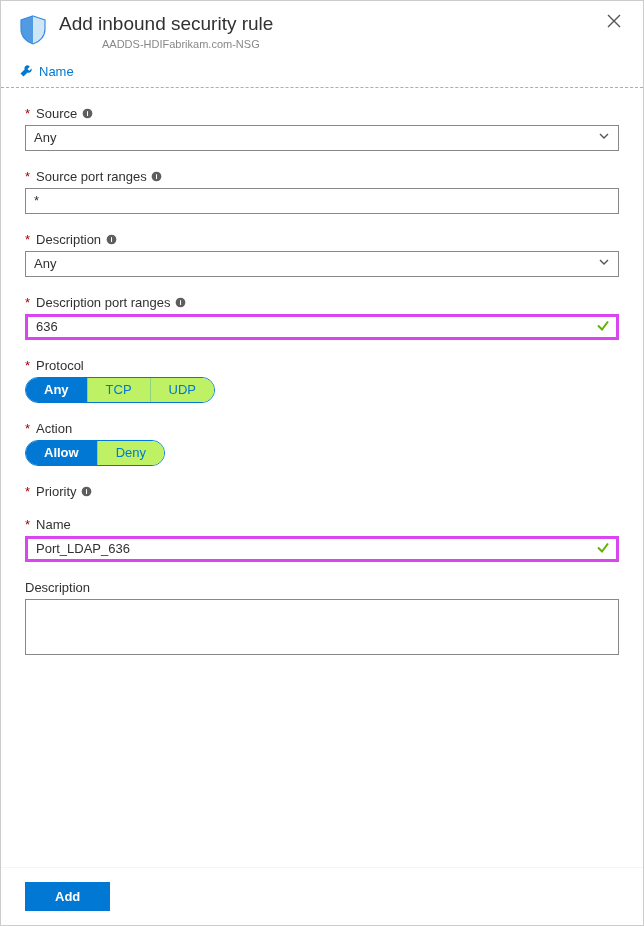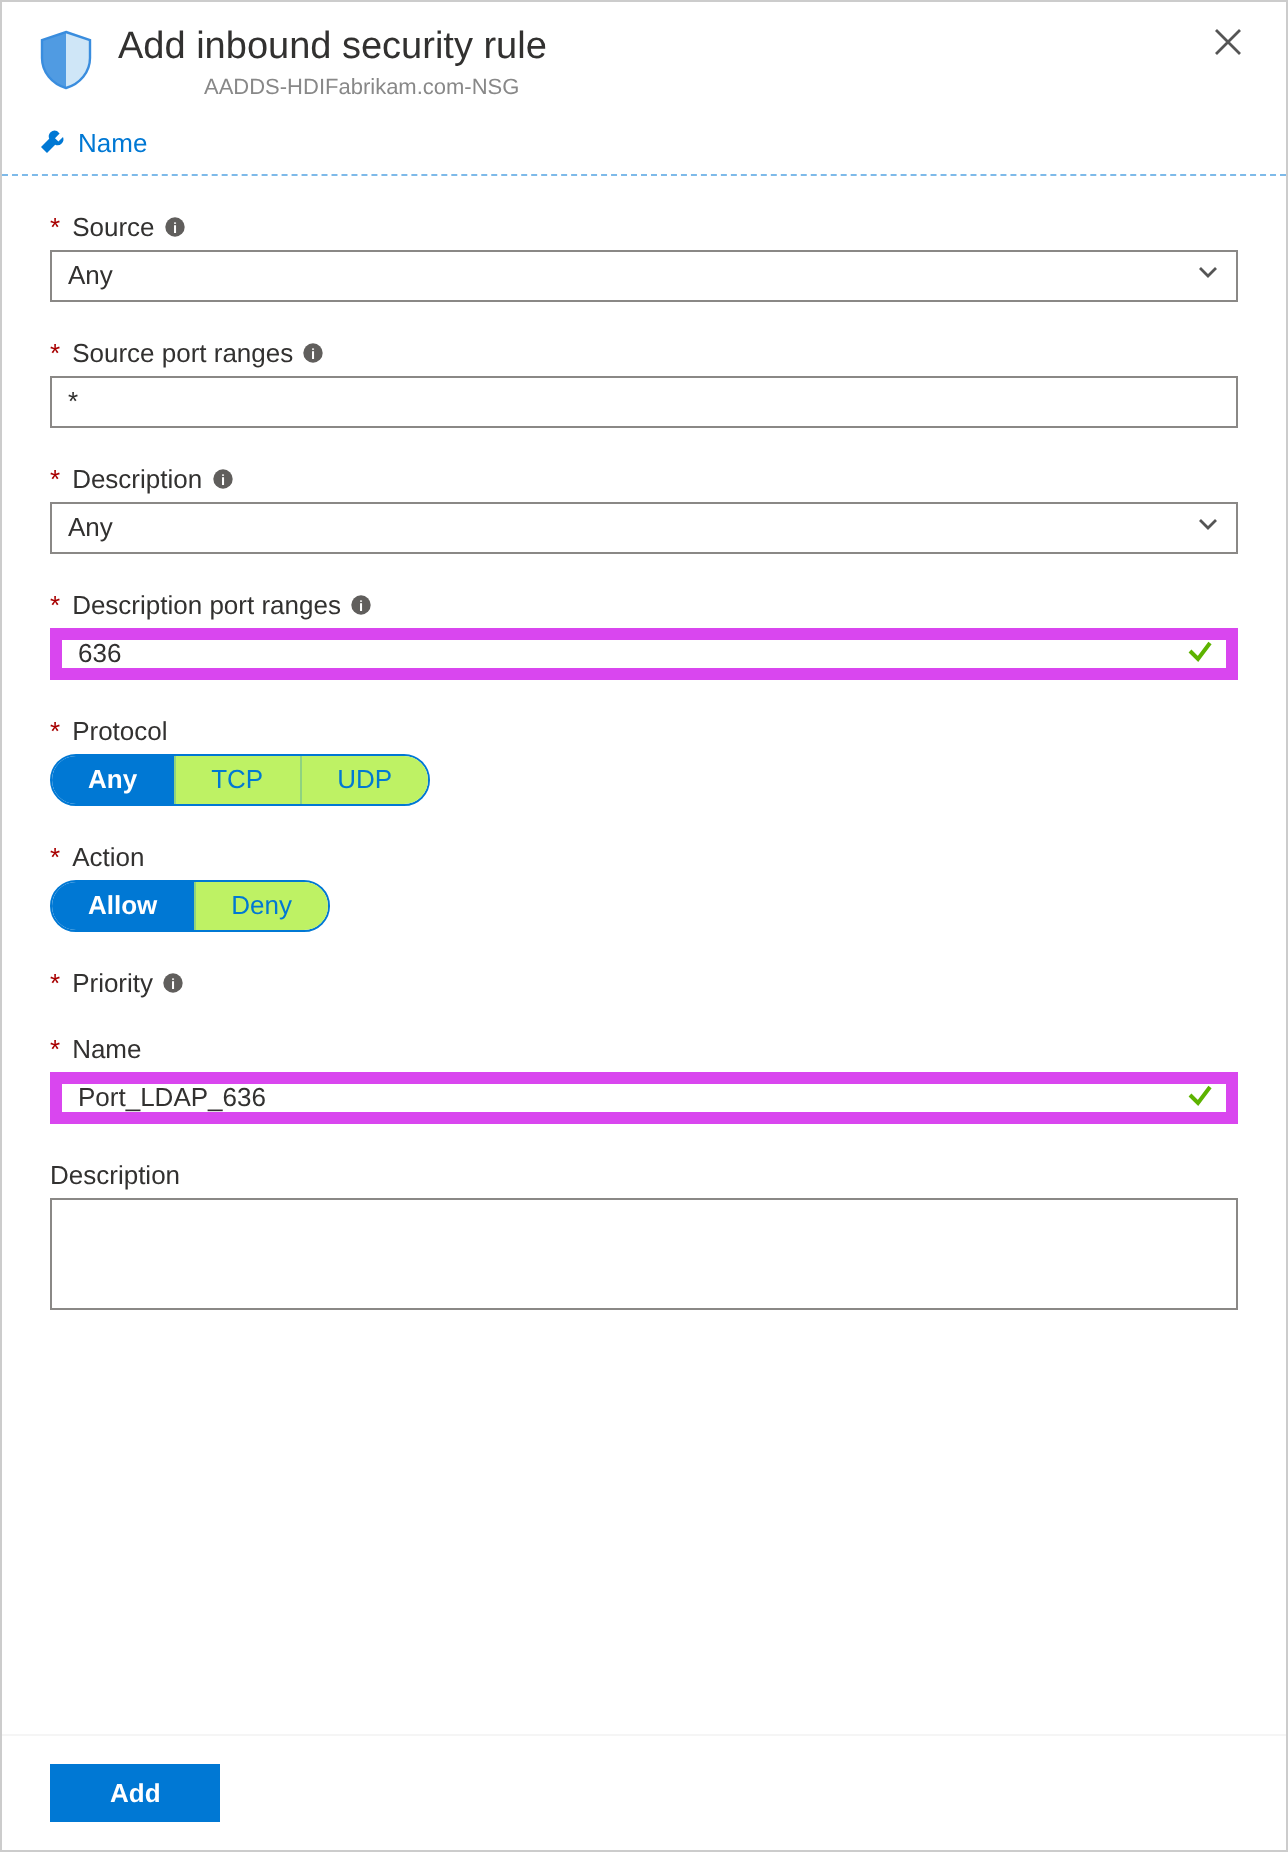--- a/index.html
+++ b/index.html
@@ -61,21 +61,21 @@
       display: flex;
       align-items: center;
     }
     .text-input input {
       border: none; outline: none; width: 100%; height: 100%;
       font-size: 13px; font-family: inherit; color: #323130; background: transparent;
     }
     .text-input input::placeholder { color: #999; }
     .select { cursor: pointer; justify-content: space-between;}
     .chev { font-size: 12px; color: #555;}
-    .validated { border: 6px solid #d946ef; padding-right: 26px; position: relative;}
+    .validated { border: 3px solid #d946ef; padding-right: 26px; position: relative;}
     .validated .check {
       position: absolute; right: 6px; top: 50%; transform: translateY(-50%);
       color: #5db300; font-size: 13px;
     }
     .seg {
       display: inline-flex;
       border: 1px solid #0078d4;
       border-radius: 14px;
       overflow: hidden;
       height: 26px;

